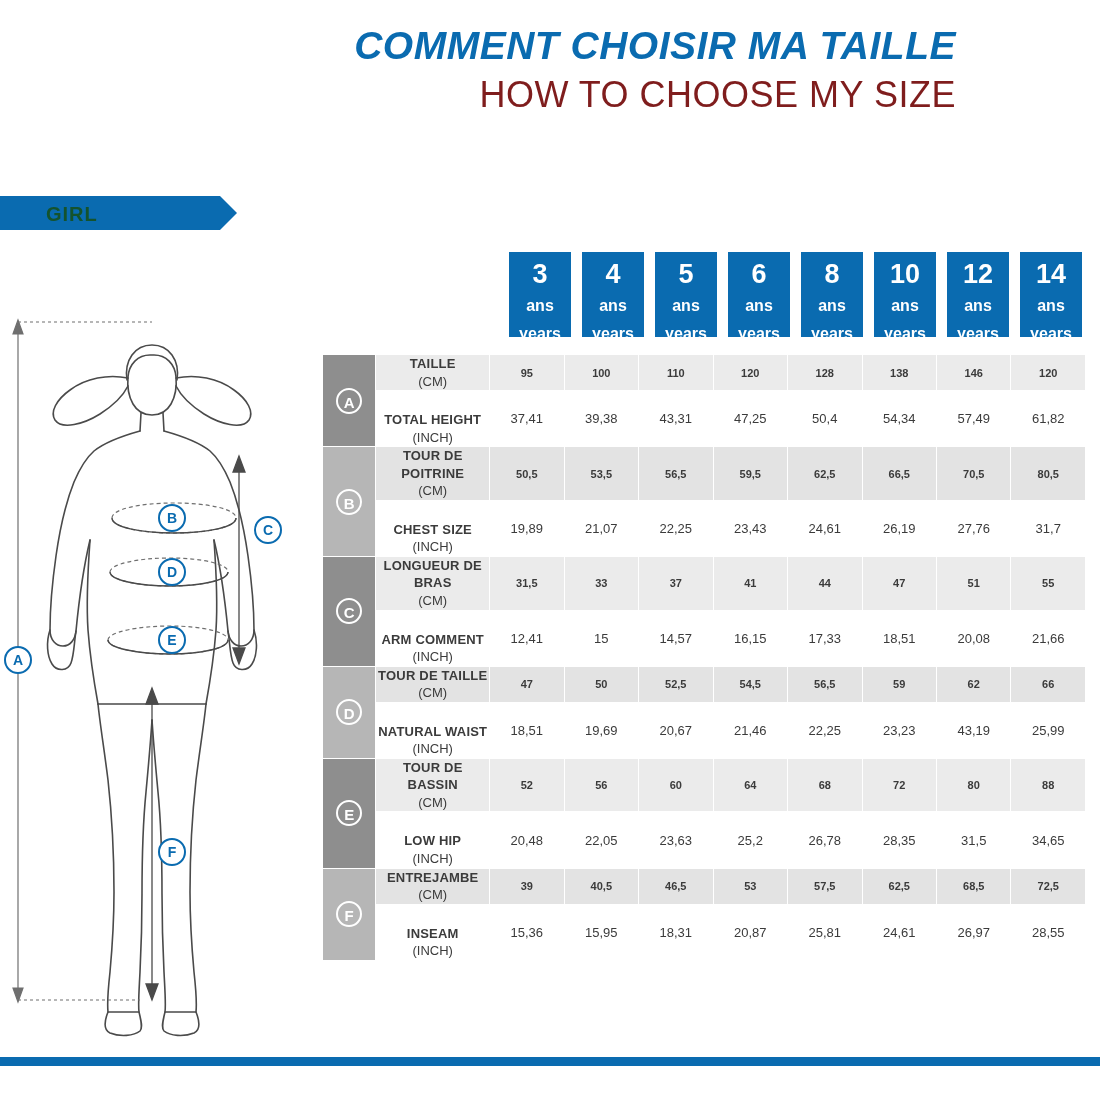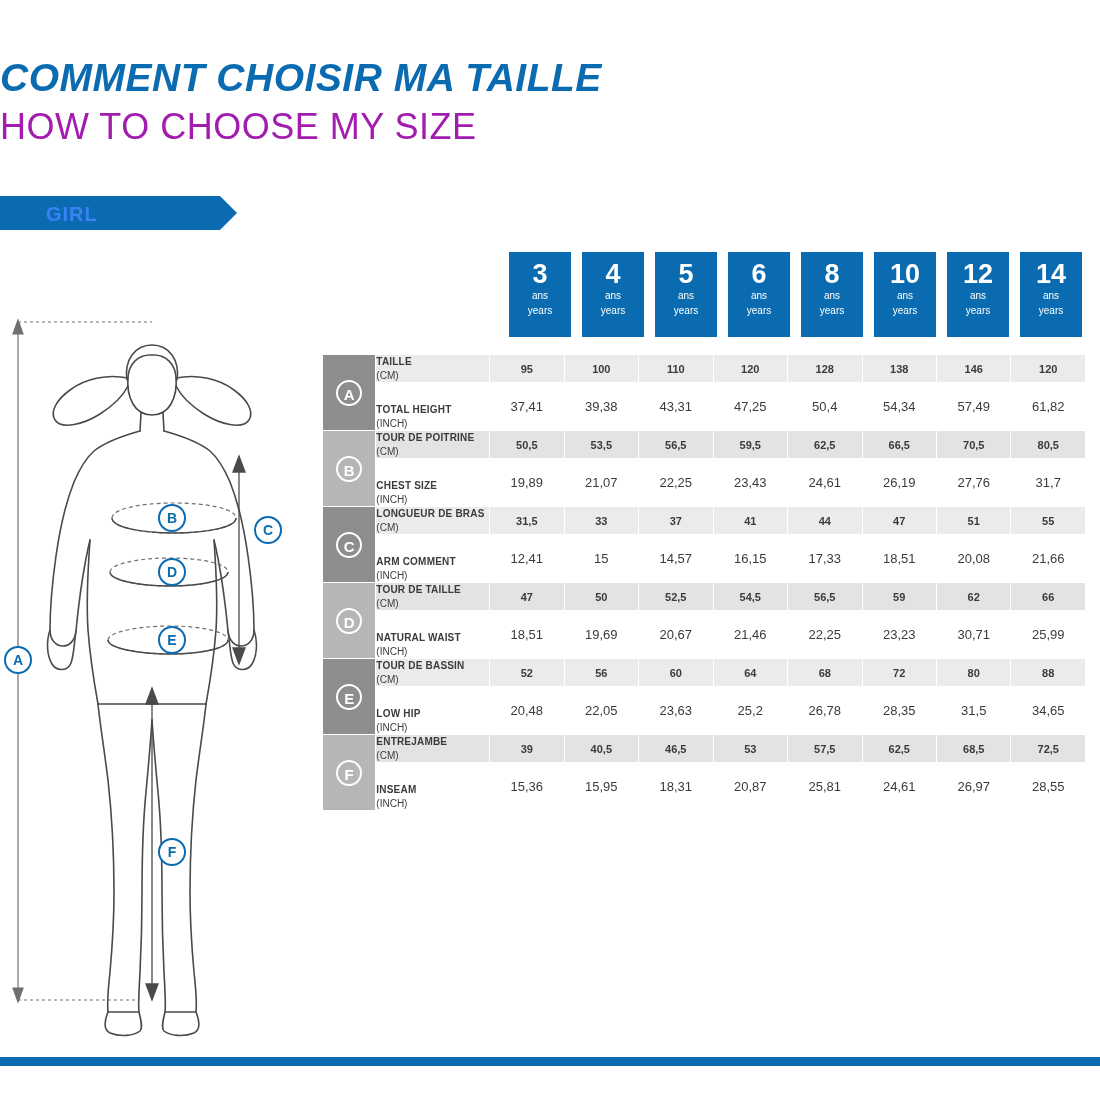--- a/index.html
+++ b/index.html
@@ -6,44 +6,44 @@
   body{
     width:1100px;height:1100px;
     background:#ffffff;
     font-family:"Liberation Sans", sans-serif;
     position:relative;
     overflow:hidden;
     color:#3b3b3b;
   }
   
   .title-wrap{
-    position:absolute;top:56px;left:0;width:956px;text-align:left;
+    position:absolute;top:24px;left:0;width:956px;text-align:right;
   }
   .title-fr{
     font-size:39px;font-weight:bold;font-style:italic;color:#0a6bb0;
     letter-spacing:0.5px;line-height:1.15;
   }
   .title-en{
-    font-size:36px;font-weight:normal;color:#a21caf;
+    font-size:36px;font-weight:normal;color:#7f1d1d;
     letter-spacing:0.5px;line-height:1.2;margin-top:4px;
   }
   
   .banner{
     position:absolute;left:0;top:196px;width:220px;height:34px;
     background:#0a6bb0;
   }
   .banner:after{
     content:"";position:absolute;right:-17px;top:0;
     border-left:17px solid #0a6bb0;
     border-top:17px solid transparent;
     border-bottom:17px solid transparent;
   }
   .banner-label{
     position:absolute;left:46px;top:203px;
-    font-size:20px;font-weight:bold;color:#3b82f6;letter-spacing:1px;
+    font-size:20px;font-weight:bold;color:#14532d;letter-spacing:1px;
     z-index:3;
   }
   
   .bottom-bar{
     position:absolute;left:0;bottom:34px;width:1100px;height:9px;background:#0a6bb0;
   }
   
   .figure{
     position:absolute;left:0;top:300px;width:320px;height:760px;
   }
@@ -53,21 +53,21 @@
     display:flex;
   }
   .size-cell{
     width:62px;height:85px;background:#0a6bb0;color:#fff;
     margin-right:11px;
     display:flex;flex-direction:column;align-items:center;justify-content:flex-start;
     padding-top:8px;box-sizing:border-box;
   }
   .size-cell:last-child{margin-right:0;align-items:center;}
   .size-num{font-size:27px;font-weight:bold;line-height:1.05;}
-  .size-sub{font-size:10px;line-height:1.25;font-weight:normal;margin-top:2px;}
+  .size-sub{font-size:16px;line-height:1.25;font-weight:bold;margin-top:8px;}
 
   table.meas{
     position:absolute;left:322px;top:354px;
     border-collapse:collapse;
     width:764px;
   }
   table.meas td{
     border:1px solid #ffffff;
     padding:0;
     vertical-align:middle;
@@ -80,22 +80,23 @@
   .letter-cell.dark{background:#8e8e8e;}
   .letter-cell.light{background:#b6b6b6;}
   .letter-circle{
     display:inline-block;width:26px;height:26px;border-radius:50%;
     border:2px solid #ffffff;color:#ffffff;font-size:15px;font-weight:bold;
     line-height:26px;text-align:center;
     box-sizing:border-box;
   }
   .label-cell{
     width:112px;padding:8px 0 8px 12px;
-    font-size:10px;line-height:1.35;
+    font-size:13px;line-height:1.35;
     color:#3b3b3b;
+    text-align:center;
   }
   .label-cell .l1{font-weight:bold;letter-spacing:.2px;}
   .label-cell .l2{font-weight:normal;}
   .label-cell.plainrow .l1{font-weight:bold;margin-top:20px;}
   .val{
     width:73px;text-align:center;font-size:13px;
     padding:11px 0;
   }
   .val.b{font-weight:bold;font-size:11px;}
   
@@ -370,21 +371,21 @@
     <td class="label-cell plainrow r-in">
       <div class="l1">NATURAL WAIST</div>
       <div class="l2">(INCH)</div>
     </td>
     <td class="val r-in">18,51</td>
     <td class="val r-in">19,69</td>
     <td class="val r-in">20,67</td>
     <td class="val r-in">21,46</td>
     <td class="val r-in">22,25</td>
     <td class="val r-in">23,23</td>
-    <td class="val r-in">30,71</td>
+    <td class="val r-in">43,19</td>
     <td class="val r-in">25,99</td>
   </tr>
 
   <tr>
     <td class="letter-cell dark" rowspan="2">
       <span class="letter-circle">E</span>
     </td>
     <td class="label-cell r-cm">
       <div class="l1">TOUR DE BASSIN</div>
       <div class="l2">(CM)</div>

